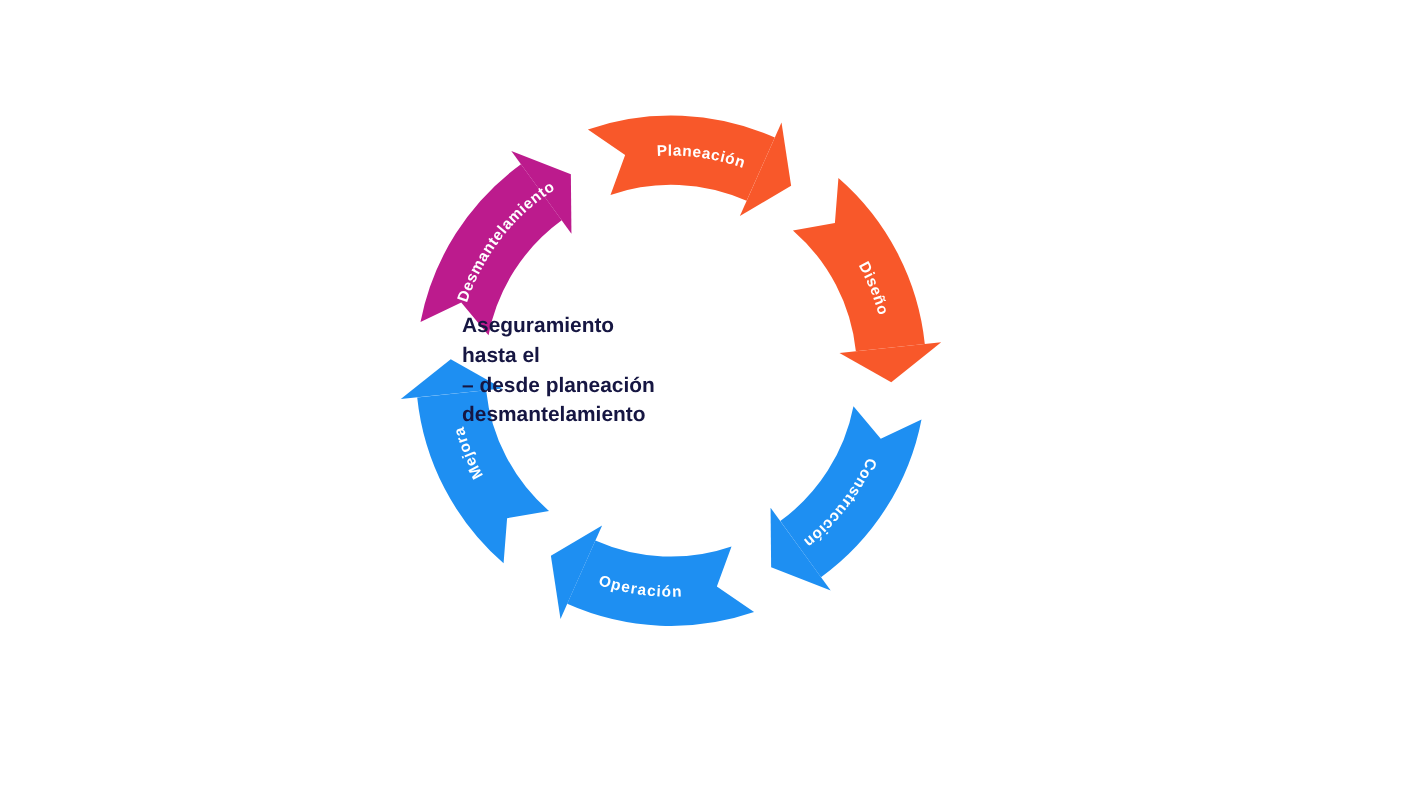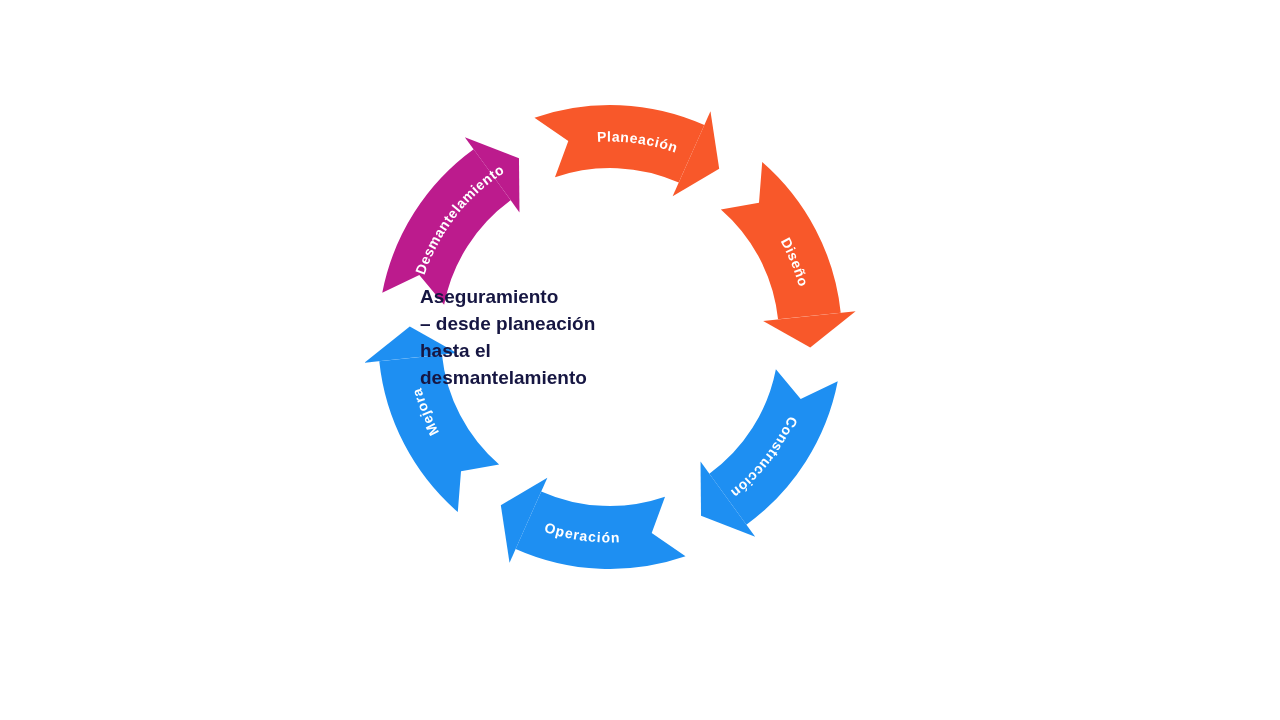--- a/index.html
+++ b/index.html
@@ -73,17 +73,17 @@
       <g>
         <path d="M 382.26 292.73 A 232 232 0 0 1 473.63 149.31 L 510.66 200.28 A 169 169 0 0 0 444.11 304.75 L 419.31 275.04 Z" fill="#BC1B8D"></path>
         <path d="M 464.82 137.17 L 518.97 158.35 L 519.48 212.41 Z" fill="#BC1B8D"></path>
         <path id="labelpath-5" fill="none" d="M 416.33 285.11 A 200.5 200.5 0 0 1 512.80 161.64"></path>
         <text class="arc-label" fill="#FFFFFF"><textPath href="#labelpath-5" xlink:href="#labelpath-5" startOffset="50%">Desmantelamiento</textPath></text>
       </g>
     </svg>
 
   <div class="center-text" style="color: rgb(22, 22, 66);">
     <div>Aseguramiento</div>
+    <div>hasta el</div>
     <div>– desde planeación</div>
-    <div>hasta el</div>
     <div>desmantelamiento</div>
   </div>
 </div>
 
 </body></html>

